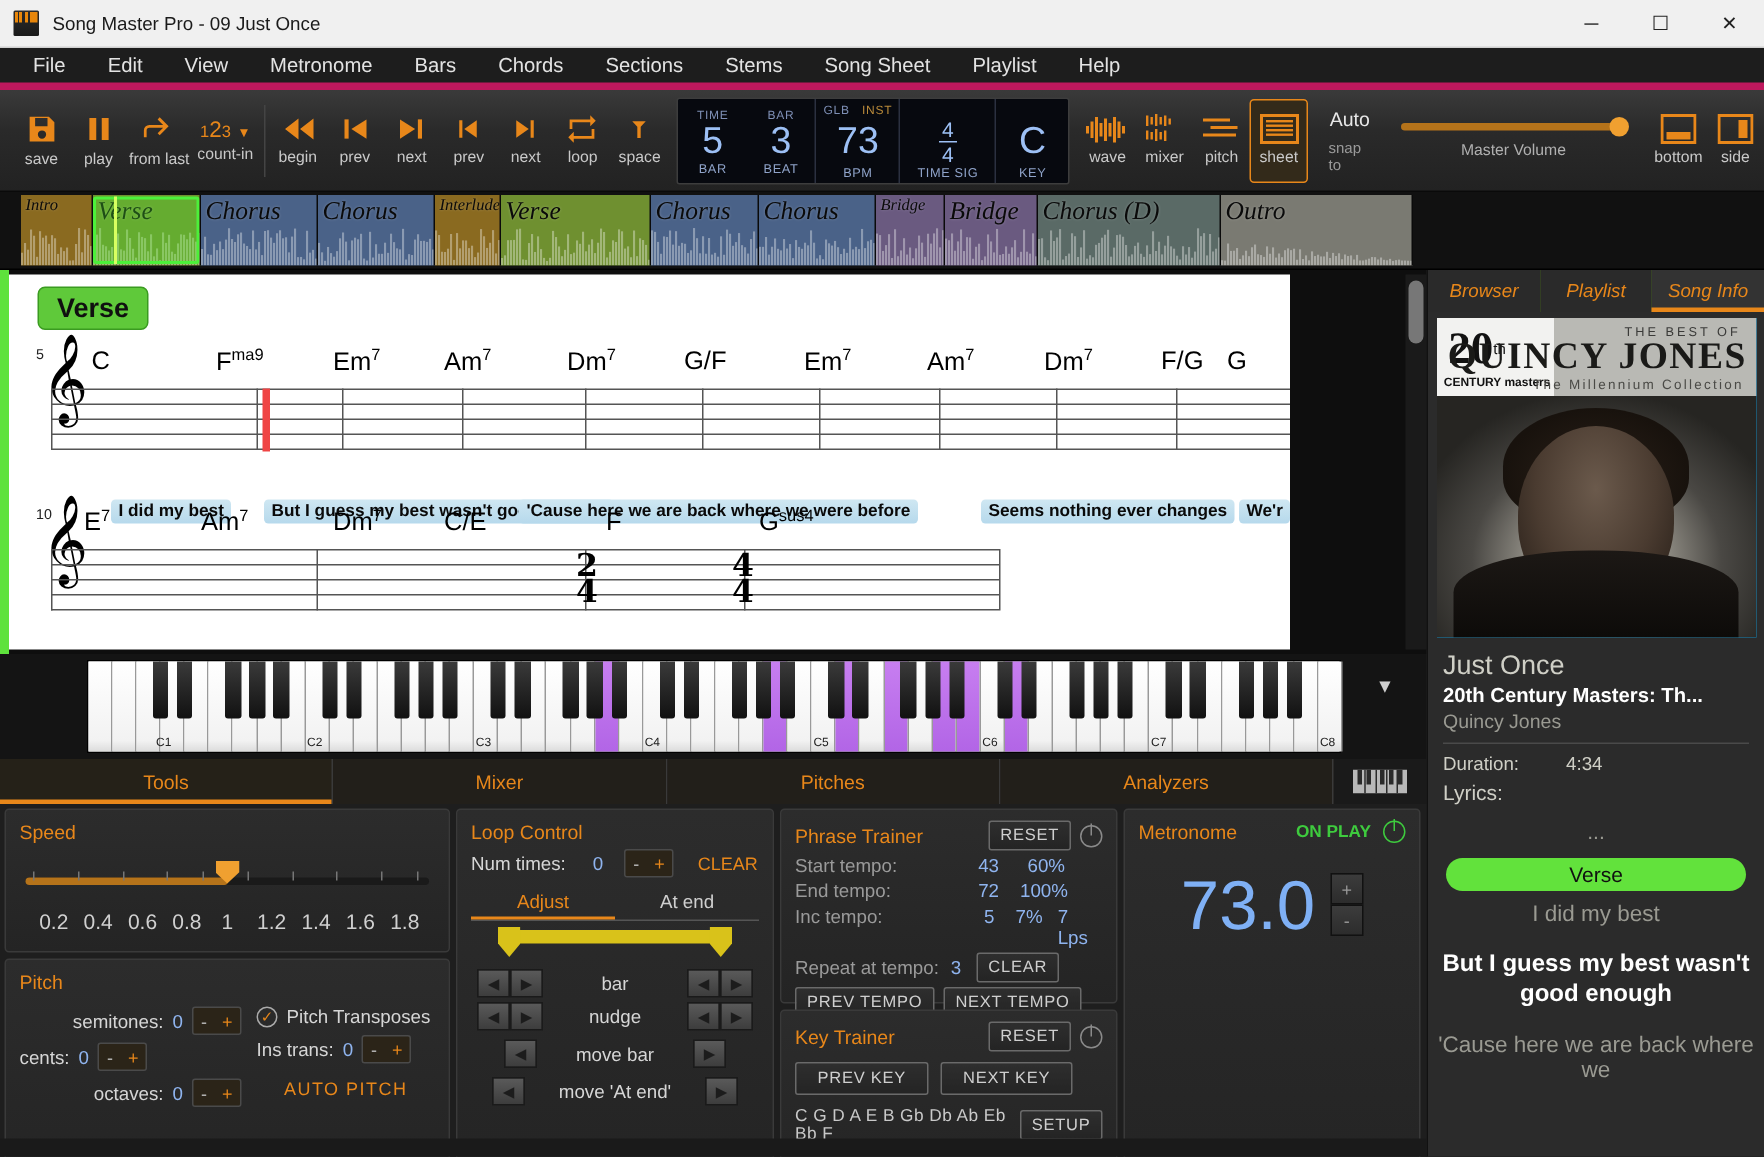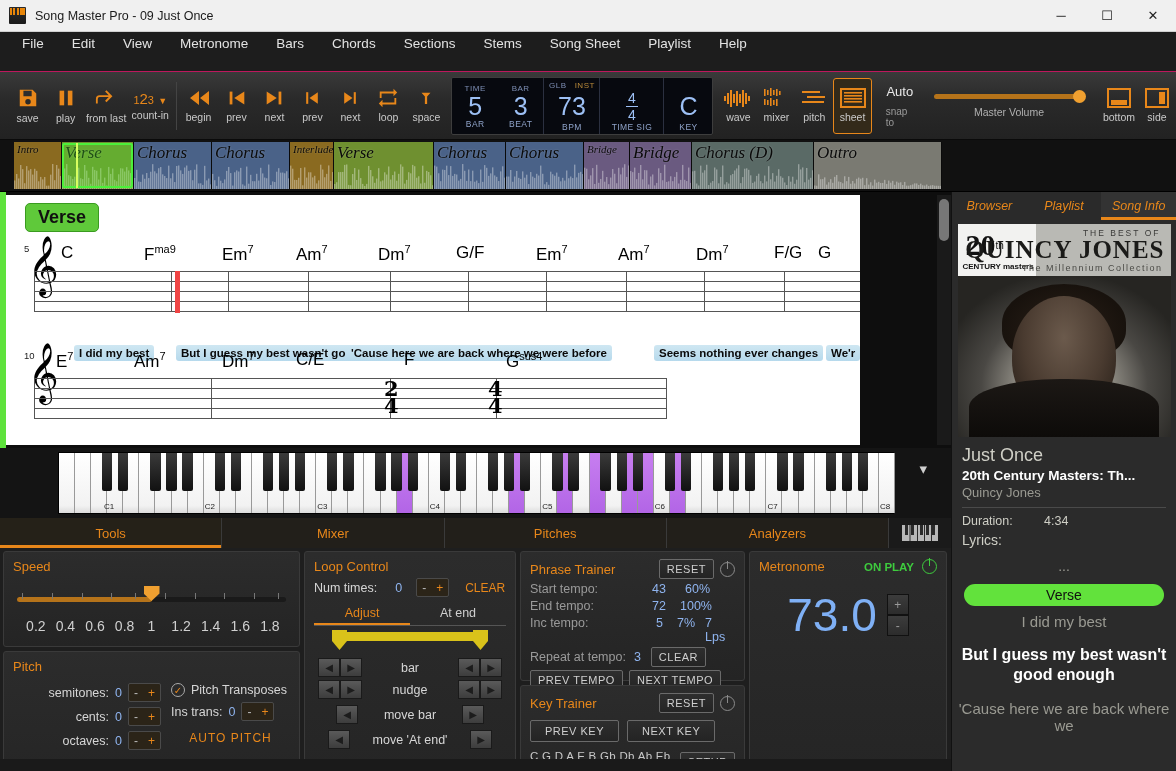--- a/index.html
+++ b/index.html
@@ -29,22 +29,22 @@
   }
   .tb-title { font-size: 12.5px; color: #1a1a1a; }
   .tb-spacer { flex: 1; }
   .tb-btn {
     width: 46px; height: 32px; display: flex; align-items: center; justify-content: center;
     color: #222; font-size: 13px;
   }
 
   
   .menubar {
-    height: 40px; background: #1d1d1d; display: flex; align-items: flex-start;
-    padding-left: 8px; border-bottom: 1px solid #be185d;
+    height: 28px; background: #1d1d1d; display: flex; align-items: flex-end;
+    padding-left: 8px; border-bottom: 5px solid #be185d;
   }
   .menu-item {
     color: #e3e3e3; font-size: 13.5px; padding: 4px 14px; cursor: default;
   }
 
   
   .toolbar {
     height: 68px; background: linear-gradient(180deg,#3a3a3a 0%, #2a2a2a 40%, #222 100%);
     display: flex; align-items: center; border-bottom: 1px solid #0a0a0a;
     position: relative;
@@ -1353,21 +1353,21 @@
             <div style="display:flex">
               <div style="width:148px">
                 <div class="prow" style="justify-content:flex-end">
                   <span>semitones:</span>
                   <span class="pval">0</span>
                   <span class="mini">
                     <span class="minus">-</span>
                     <span>+</span>
                   </span>
                 </div>
-                <div class="prow" style="justify-content:flex-end">
+                <div class="prow" style="">
                   <span>cents:</span>
                   <span class="pval">0</span>
                   <span class="mini">
                     <span class="minus">-</span>
                     <span>+</span>
                   </span>
                 </div>
                 <div class="prow" style="justify-content:flex-end">
                   <span>octaves:</span>
                   <span class="pval">0</span>

